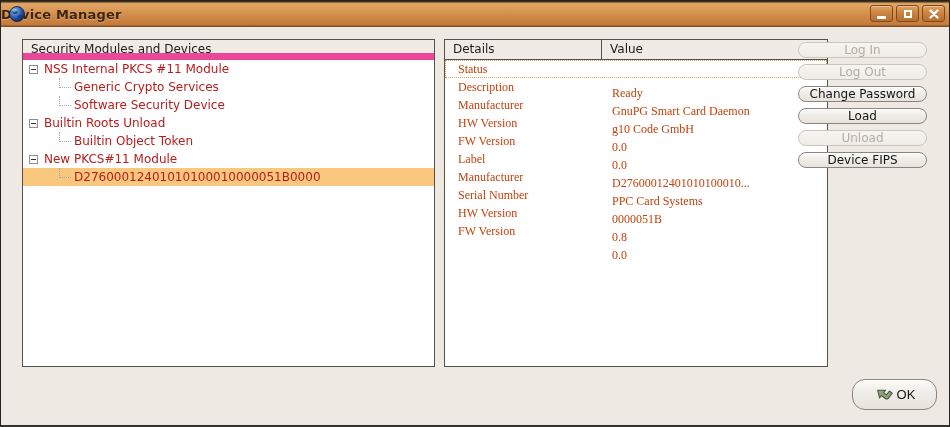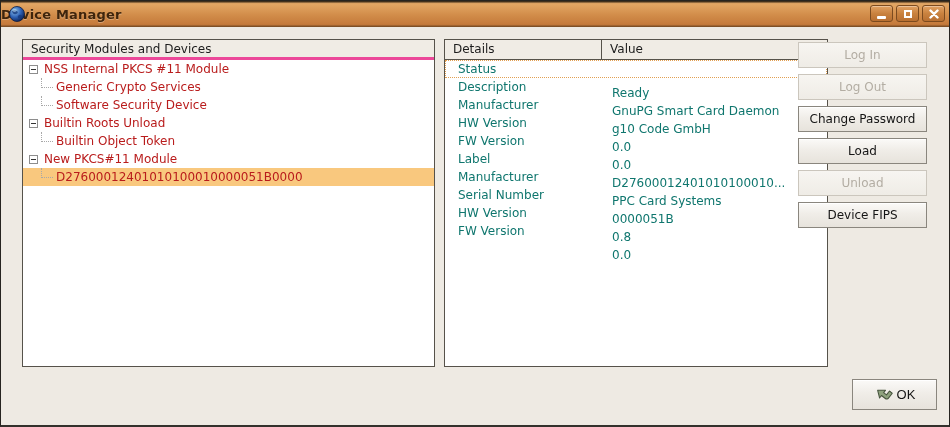--- a/index.html
+++ b/index.html
@@ -40,31 +40,31 @@
   .glyph-max { width: 8px; height: 8px; border: 2px solid #fff; }
   .wbtn svg { display: block; }
 
   
   .panel {
     position: absolute; top: 38px; height: 328px;
     background: #fff; border: 1px solid #56524a;
   }
   .panel-header {
     height: 20px; line-height: 19px;
-    background: #f0ece5; border-bottom: 3px solid #ec4899;
+    background: #f0ece5; border-bottom: 7px solid #ec4899;
     font-size: 12px; color: #1c1c1c; padding-left: 8px;
     white-space: nowrap; overflow: hidden;
   }
 
   
   .tree-panel { left: 21px; width: 413px; }
   .tree-body { font-size: 12px; color: #b91c1c; }
   .tree-row { display: flex; align-items: center; height: 18px; white-space: nowrap; }
   .tree-row.lvl0 { padding-left: 6px; }
-  .tree-row.lvl1 { padding-left: 18px; text-align: right; }
+  .tree-row.lvl1 { padding-left: 36px; text-align: right; }
   .tree-row.selected { background: #f9c87e; }
   .expander {
     width: 9px; height: 9px; margin-right: 6px; flex: 0 0 auto;
     border: 1px solid #8d8d8d; background: #fff;
     position: relative;
   }
   .expander::after {
     content: ""; position: absolute; left: 1px; right: 1px; top: 3px;
     height: 1px; background: #333;
   }
@@ -76,49 +76,49 @@
 
   
   .details-panel { left: 443px; width: 384px; }
   .details-header { display: flex; height: 20px; background: #f0ece5; border-bottom: 1px solid #56524a; }
   .hcell {
     font-size: 12px; color: #1c1c1c; line-height: 19px; padding-left: 8px;
     white-space: nowrap; overflow: hidden;
   }
   .hcell.c1 { width: 157px; border-right: 1px solid #56524a; }
   .hcell.c2 { flex: 1; }
-  .drow { display: flex; height: 18px; font-size: 12px; color: #0f766e; align-items: center; }
+  .drow { display: flex; height: 18px; font-size: 12px; color: #c2410c; align-items: center; font-family: Liberation Serif, serif; }
   .drow.focused { outline: 1px dotted #e2a052; outline-offset: -1px; }
   .dcell { white-space: nowrap; overflow: hidden; }
   .dcell.c1 { width: 157px; padding-left: 13px; flex: 0 0 auto; }
   .dcell.c2 { flex: 1; padding-left: 10px; margin-top: 48px; }
 
   
   .side-buttons {
     position: absolute; left: 797px; top: 41px; width: 129px;
     display: flex; flex-direction: column; gap: 6px;
   }
   .btn {
-    height: 26px; border-radius: 0; font-size: 12px;
+    height: 16px; border-radius: 8px; font-size: 12px;
     font-family: "DejaVu Sans", "Liberation Sans", sans-serif;
     background: linear-gradient(to bottom, #fbfaf8 0%, #f0ede8 45%, #e7e3dc 100%);
     border: 1px solid #8a867e; color: #151515;
     box-shadow: inset 0 1px 0 #fff;
     cursor: default;
   }
   .btn.disabled {
     border-color: #cbc6bd; color: #b3ada3;
     background: linear-gradient(to bottom, #f7f5f1 0%, #efece6 100%);
     box-shadow: none;
   }
 
   
   .ok-btn {
     position: absolute; left: 851px; top: 378px; width: 85px; height: 31px;
-    border-radius: 0; border: 1px solid #8a867e;
+    border-radius: 13px; border: 1px solid #8a867e;
     background: linear-gradient(to bottom, #fbfaf8 0%, #f0ede8 45%, #e7e3dc 100%);
     box-shadow: inset 0 1px 0 #fff;
     font-size: 13px; color: #151515;
     display: flex; align-items: center; justify-content: center; gap: 5px;
     cursor: default;
     text-align: center;
   }
   .ok-btn svg { transform: rotate(38deg); }
 </style>
 </head>

